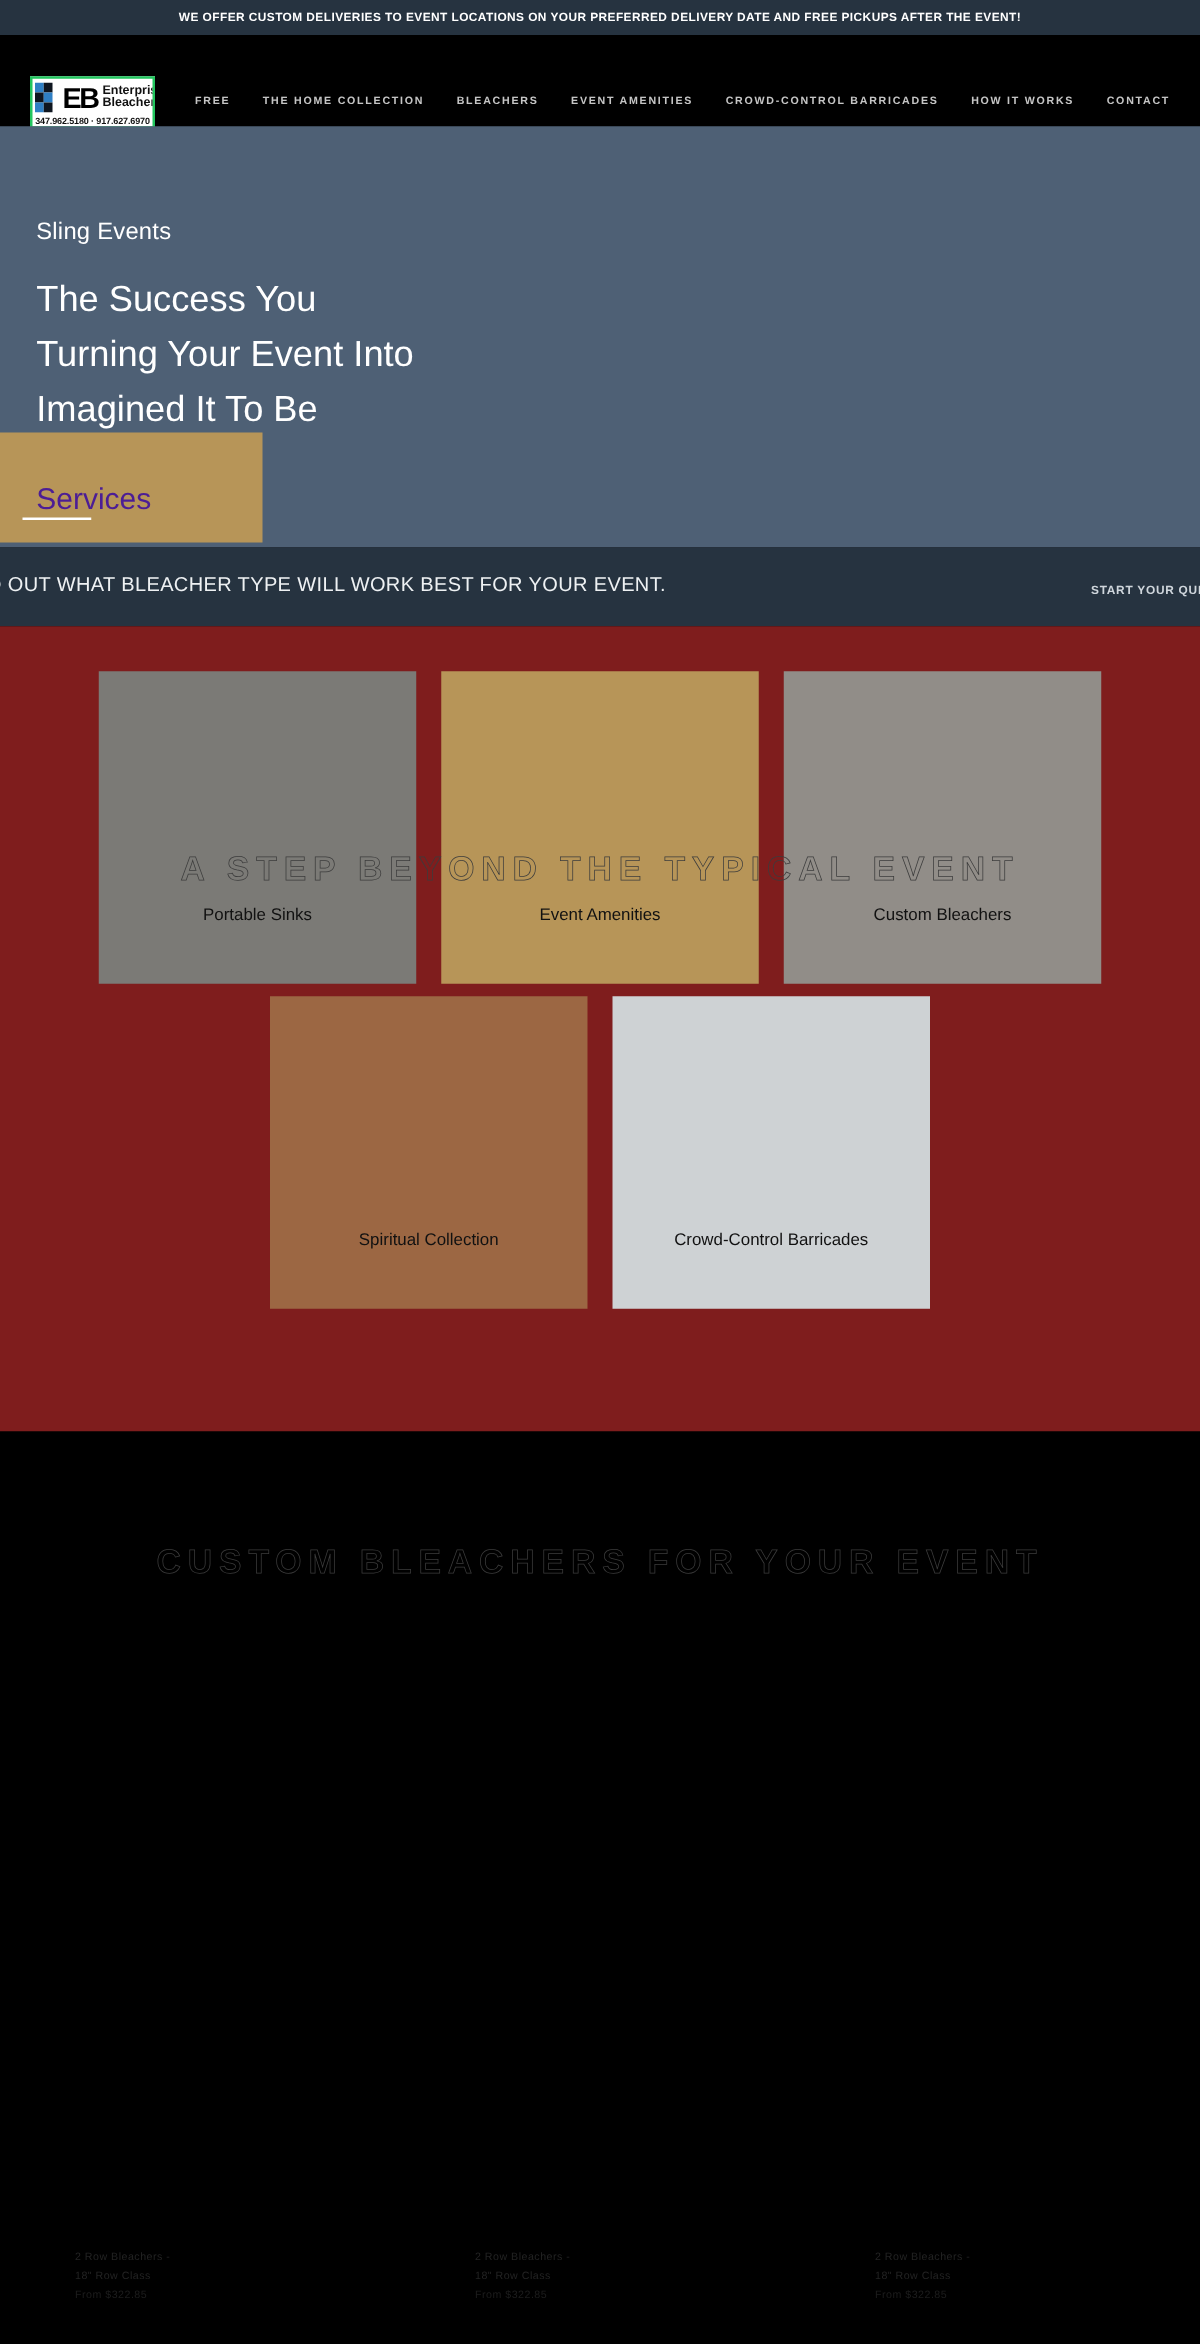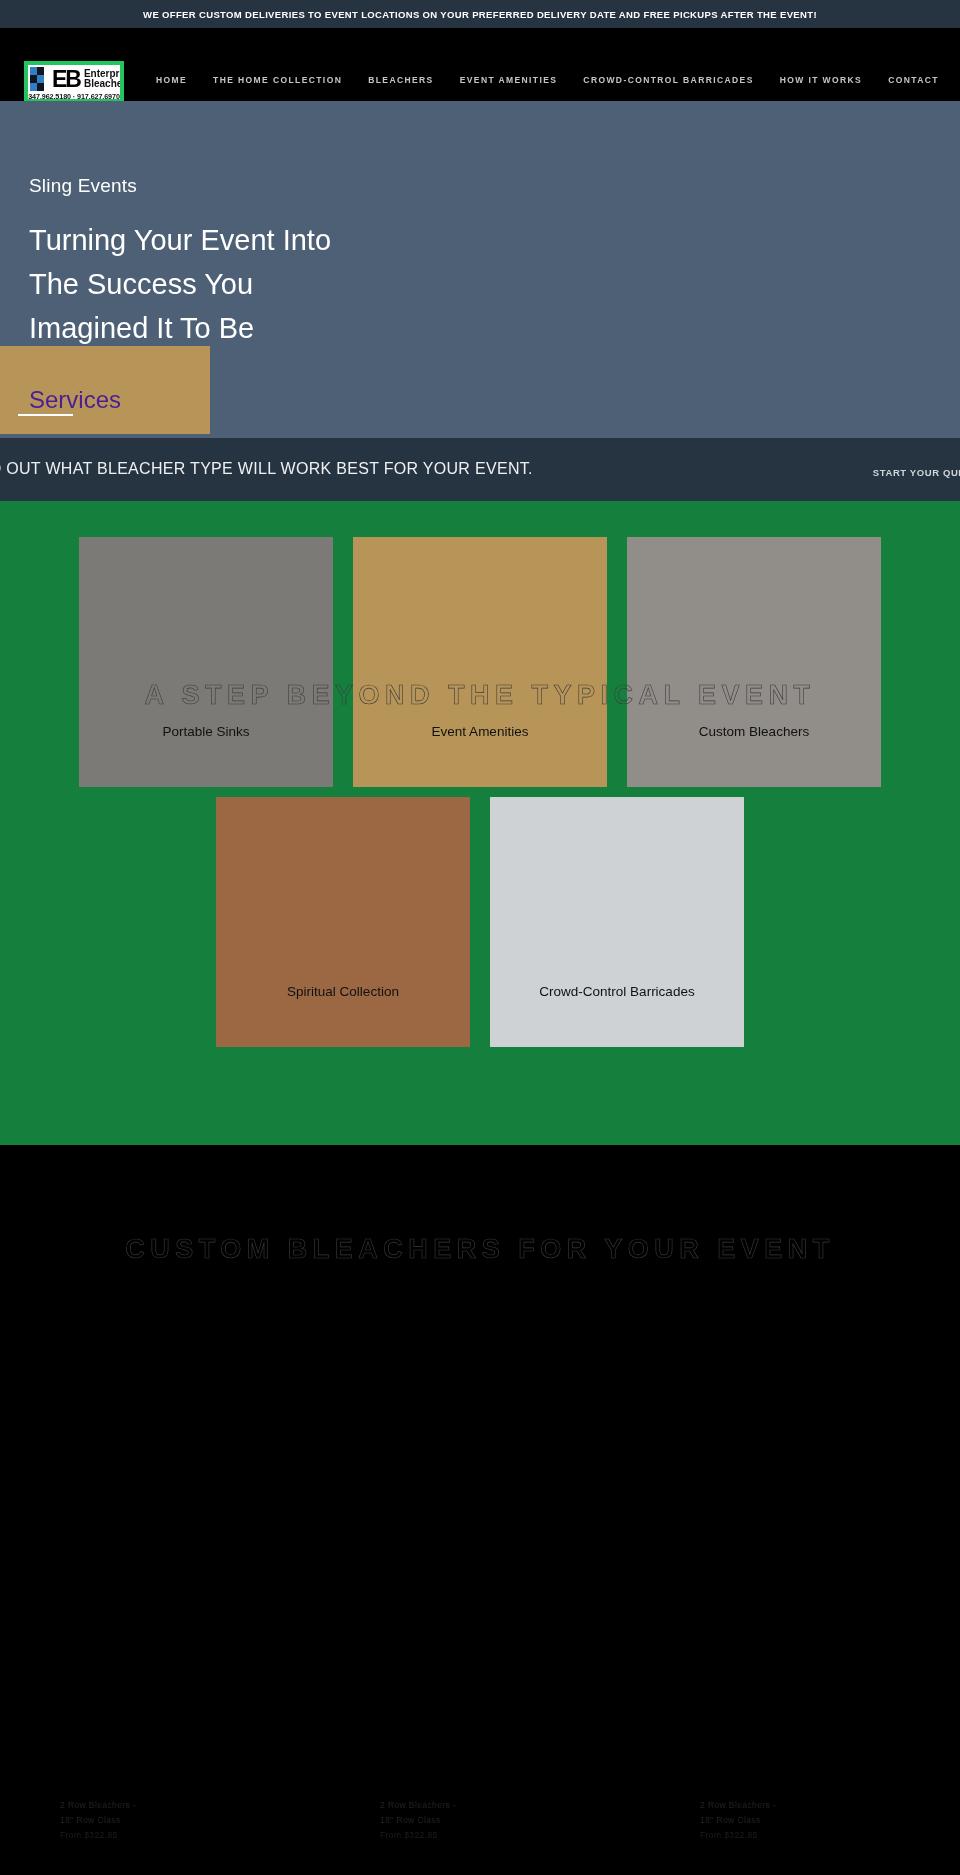--- a/index.html
+++ b/index.html
@@ -16,21 +16,21 @@
     height:28px; background:#263340; color:#fff;
     display:flex; align-items:center; justify-content:center;
     font-size:9.5px; letter-spacing:.35px; font-weight:600;
   }
 
   
   .header { background:#000; height:73px; position:relative; }
   .logo-box {
     position:absolute; left:24px; top:33px;
     width:100px; height:42px; background:#fff;
-    border:4px solid #22c55e;
+    border:2px solid #22c55e;
     display:flex; flex-direction:column; align-items:center; justify-content:flex-start;
     padding:2px 2px 0 2px; overflow:hidden;
   }
   .logo-top { display:flex; align-items:center; gap:2px; width:100%; height:28px; }
   .logo-chk { width:22px; height:24px; flex:0 0 auto; }
   .logo-eb {
     font-family:"Liberation Sans", sans-serif;
     font-weight:bold; font-size:23px; line-height:23px; color:#000;
     letter-spacing:-2px; margin-left:-2px;
   }
@@ -93,21 +93,21 @@
     position:absolute; left:-37px; top:22px;
     color:#eef1f3; font-size:16px; letter-spacing:.3px; white-space:nowrap;
   }
   .quiz-btn {
     position:absolute; right:-8px; top:29px;
     color:#cfd6dc; font-size:9.5px; letter-spacing:.6px;
     font-weight:600; white-space:nowrap;
   }
 
   
-  .collection { position:relative; background:#15803d; height:644px; }
+  .collection { position:relative; background:#7f1d1d; height:644px; }
   .outline-head {
     width:100%; text-align:center;
     font-size:27px; letter-spacing:5.5px; font-weight:700;
     color:transparent;
     -webkit-text-stroke:.6px #3c3c3c;
     white-space:nowrap;
   }
   .head-1 { position:absolute; left:0; top:680px; }
 
   .cards-row1 {
@@ -162,40 +162,40 @@
       <span class="logo-eb">EB</span>
       <span class="logo-words">
         <span>Enterprise</span>
         <span>Bleachers</span>
       </span>
     </div>
     <div class="logo-phone">347.962.5180 · 917.627.6970</div>
   </div>
 
   <nav class="nav">
-    <a>HOME</a>
+    <a>FREE</a>
     <a>THE HOME COLLECTION</a>
     <a>BLEACHERS</a>
     <a>EVENT AMENITIES</a>
     <a>CROWD-CONTROL BARRICADES</a>
     <a>HOW IT WORKS</a>
     <a>CONTACT</a>
   </nav>
 
   <div class="util">
     <a>LOGIN</a>
     <a>CART</a>
   </div>
 </div>
 
 <section class="hero">
   <div class="hero-eyebrow">Sling Events</div>
   <h1 class="hero-title">
+    <div>The Success You</div>
     <div>Turning Your Event Into</div>
-    <div>The Success You</div>
     <div>Imagined It To Be</div>
   </h1>
   <div class="hero-cta">
     <span class="hero-cta-label">Services</span>
     <span class="hero-cta-rule"></span>
   </div>
 </section>
 
 <section class="quiz">
   <div class="quiz-text">FIND OUT WHAT BLEACHER TYPE WILL WORK BEST FOR YOUR EVENT.</div>

